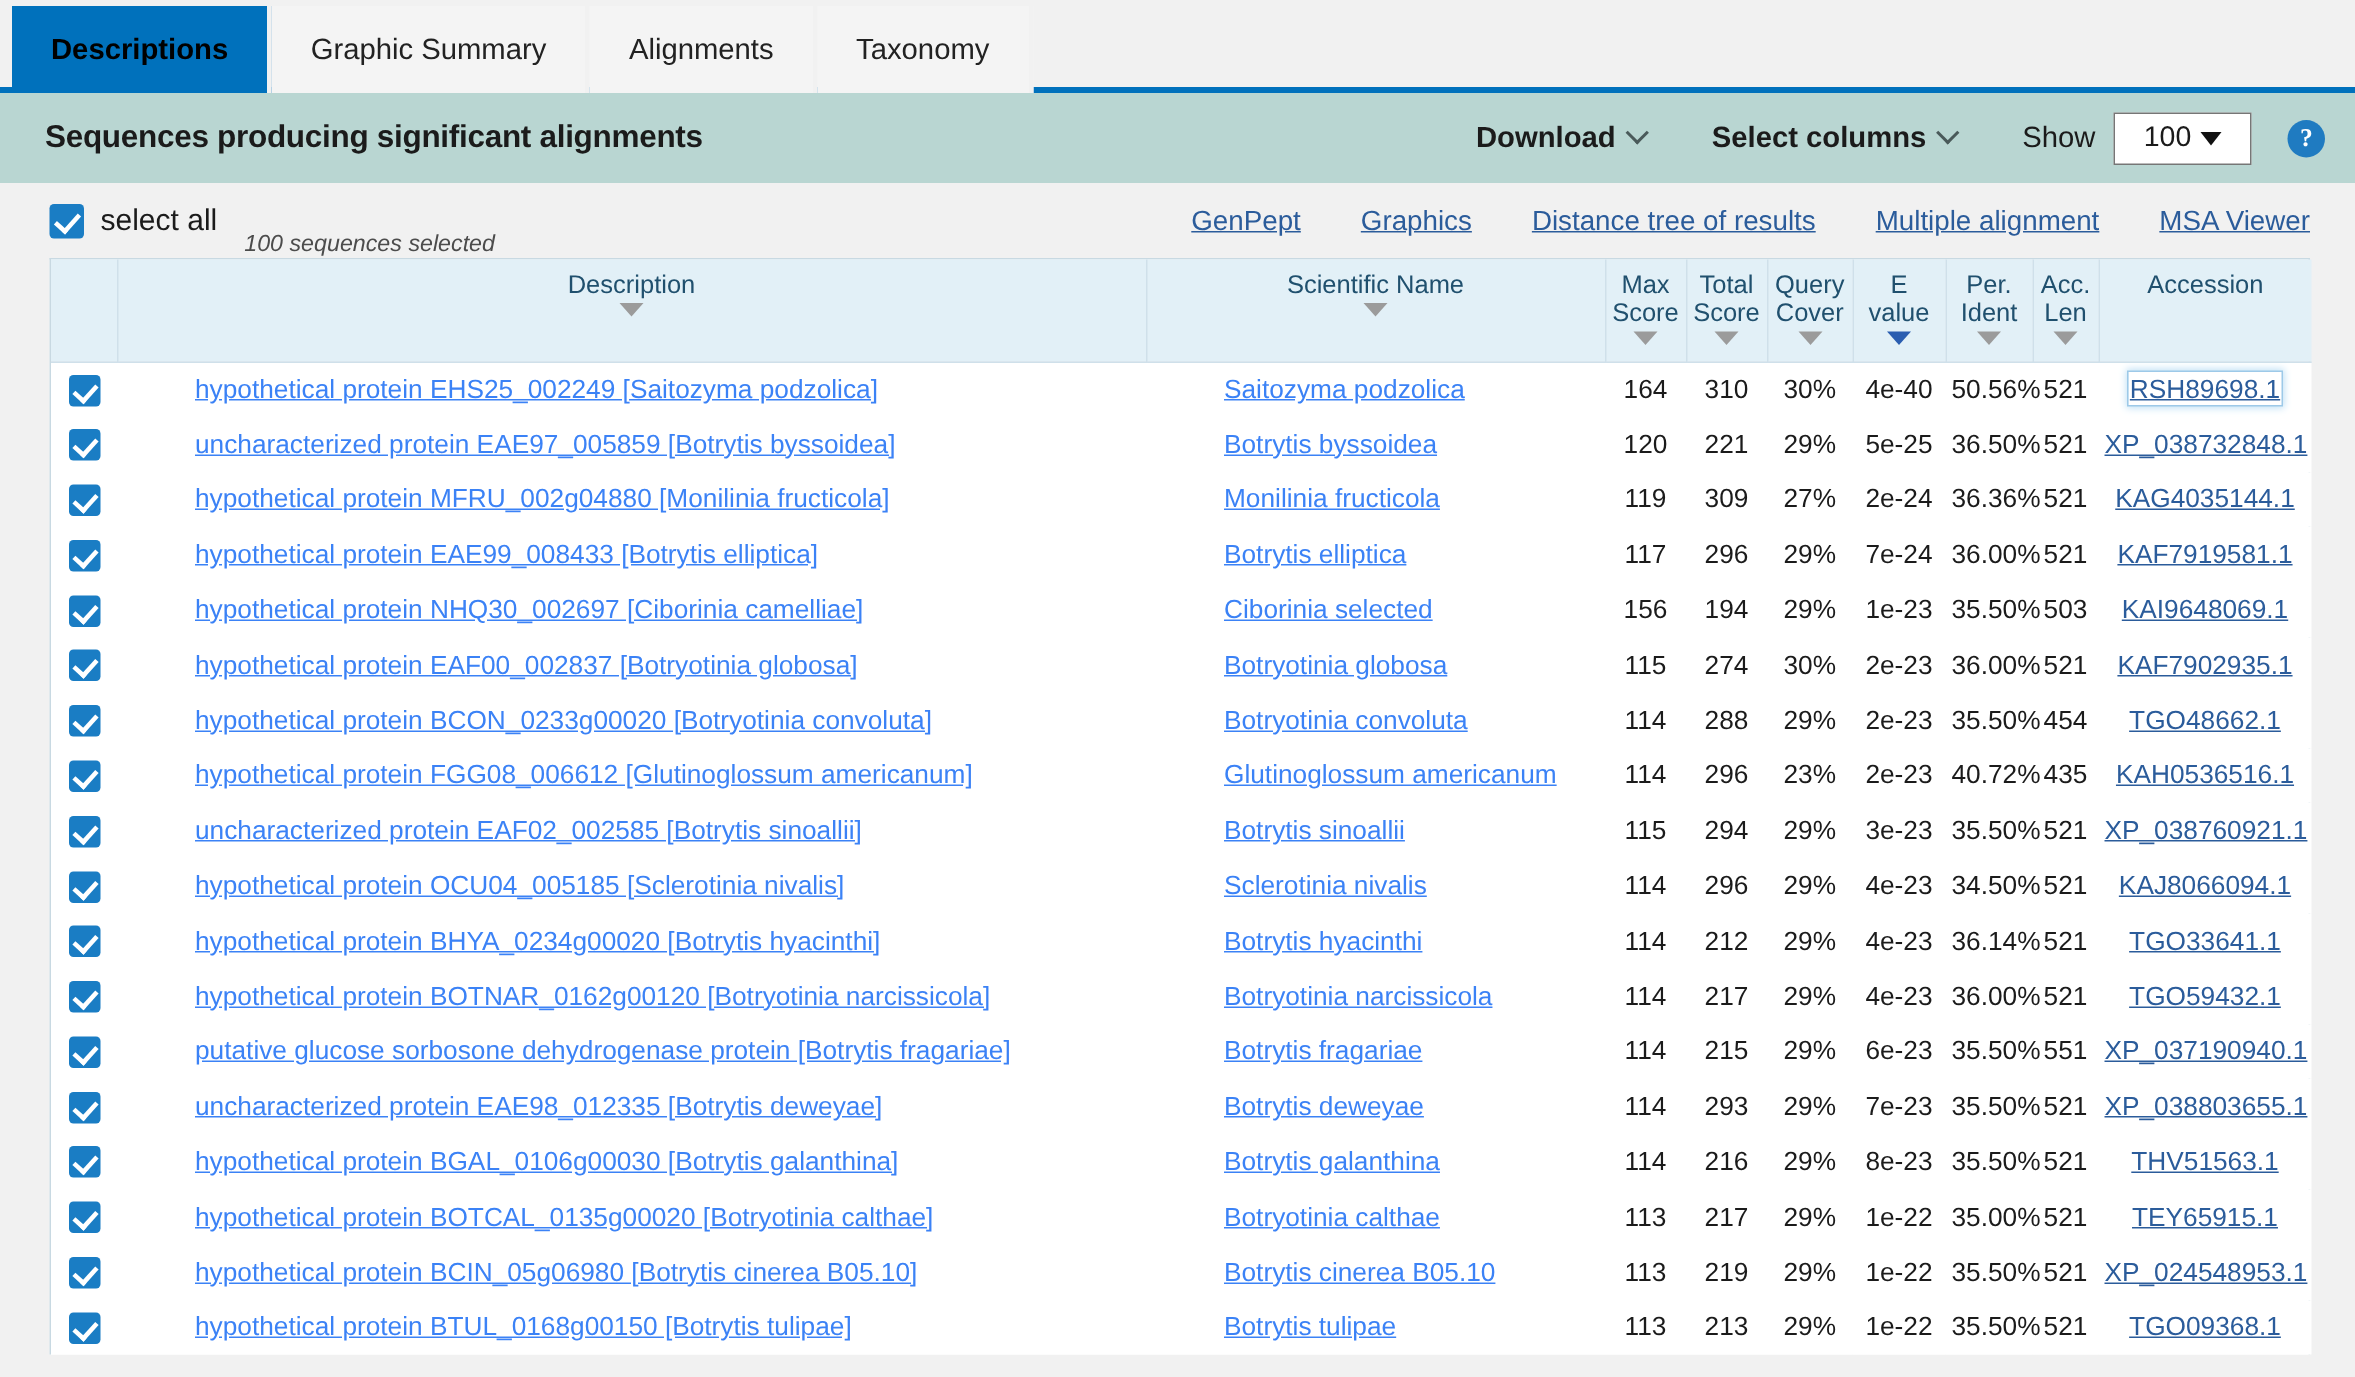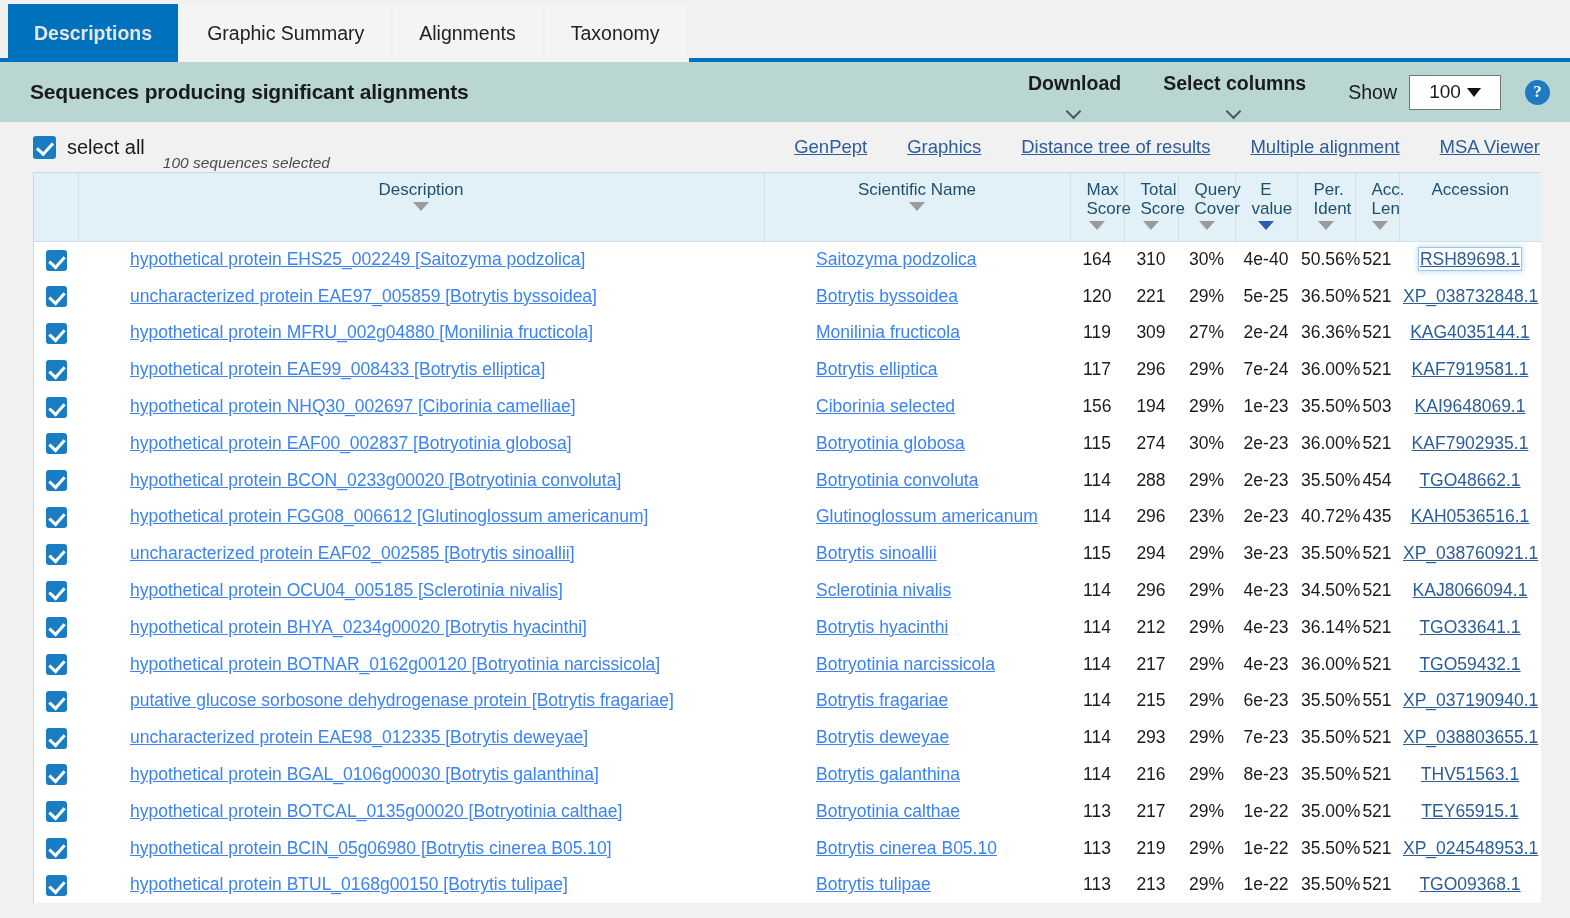--- a/index.html
+++ b/index.html
@@ -38,21 +38,21 @@
     color: #222;
     background: #f4f4f4;
     border-right: 3px solid #f1f1f1;
     position: relative;
     z-index: 2;
     cursor: pointer;
     white-space: nowrap;
   }
   .tab.active {
     background: #0071bc;
-    color: #e5e5e5;
+    color: #000000;
     font-weight: bold;
   }
 
   
   .titlebar {
     height: 60px;
     background: #b9d6d2;
     display: flex;
     align-items: center;
     padding: 0 20px 0 30px;
@@ -60,28 +60,27 @@
   .titlebar h1 {
     font-size: 21px;
     font-weight: bold;
     margin: 0;
     color: #1b1b1b;
     letter-spacing: -0.2px;
   }
   .titlebar .spacer { flex: 1; }
   .tb-menu {
     display: flex;
-    align-items: center;
+    align-items: flex-start;
     gap: 9px;
     font-size: 19.5px;
     font-weight: bold;
     color: #1b1b1b;
     margin-right: 42px;
     cursor: pointer;
-    flex-direction: column;
   }
   .caret-down {
     display: inline-block;
     width: 13px; height: 9px;
     position: relative;
     top: 2px;
   }
   .caret-down::before {
     content: "";
     position: absolute;
@@ -189,21 +188,21 @@
     width: 100%;
     table-layout: fixed;
   }
   table.results thead th {
     background: #e2f0f7;
     border-right: 1px solid #cfe0ea;
     border-bottom: 1px solid #cfe0ea;
     color: #20506e;
     font-size: 17px;
     font-weight: normal;
-    padding: 7px 16px 4px;
+    padding: 7px 4px 4px;
     vertical-align: top;
     height: 68px;
     text-align: center;
     line-height: 1.12;
   }
   table.results thead th:last-child { border-right: none; }
   th.col-chk { width: 44px; }
   th.col-desc { width: 686px; }
   th.col-sci  { width: 306px; }
   th.col-max  { width: 54px; }

